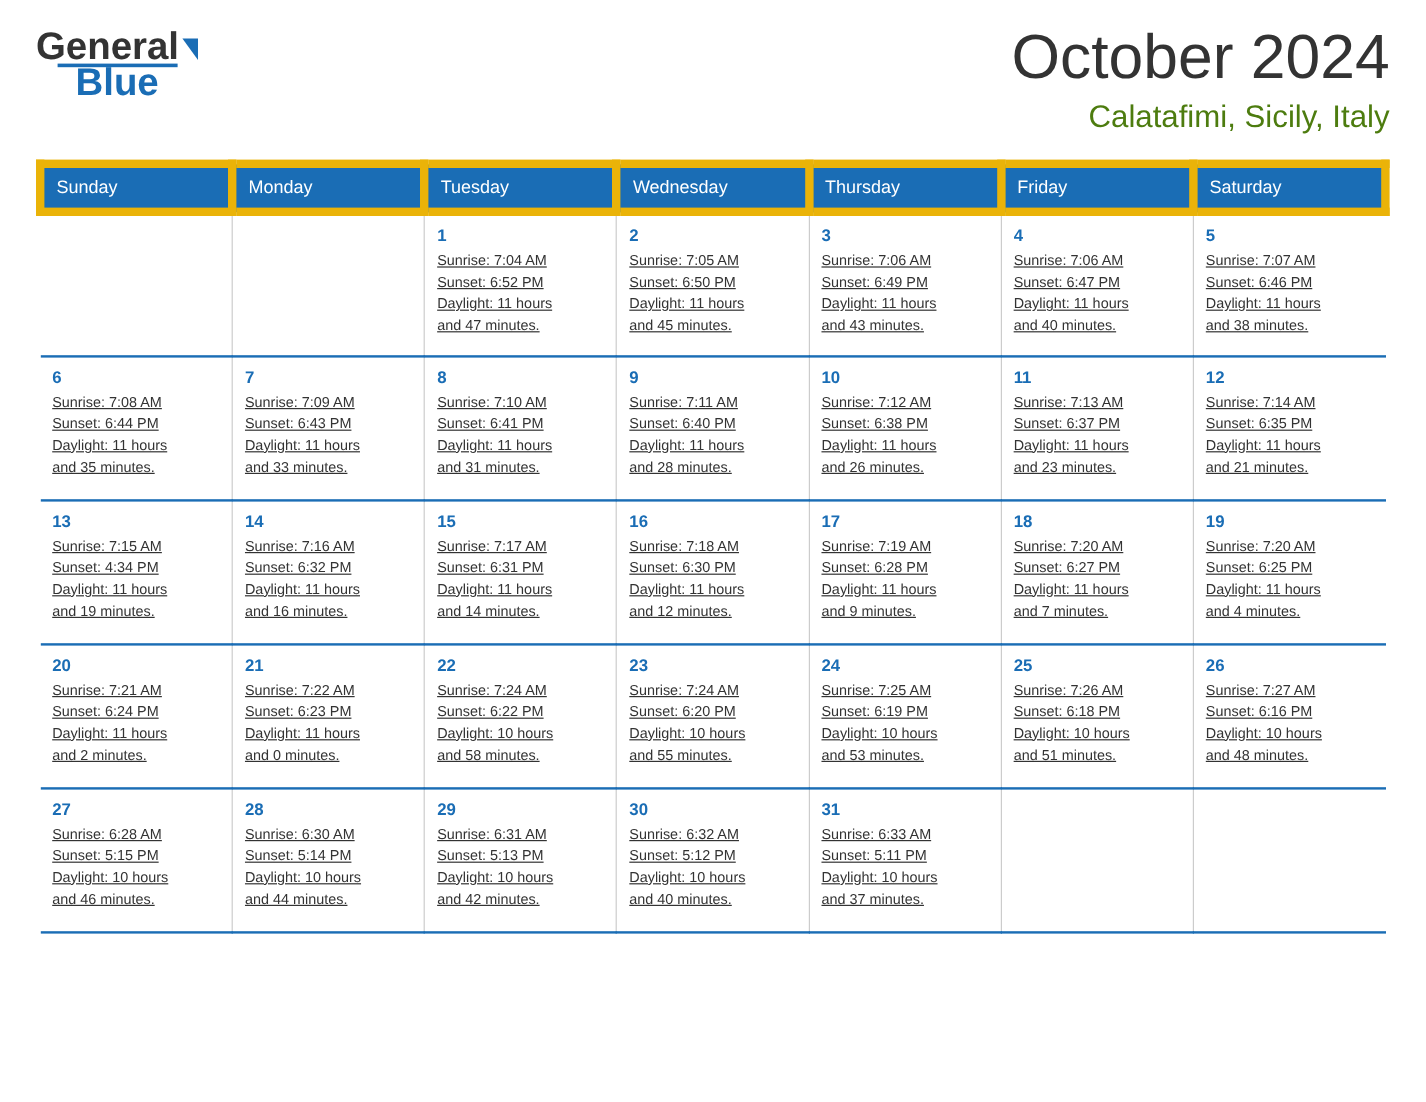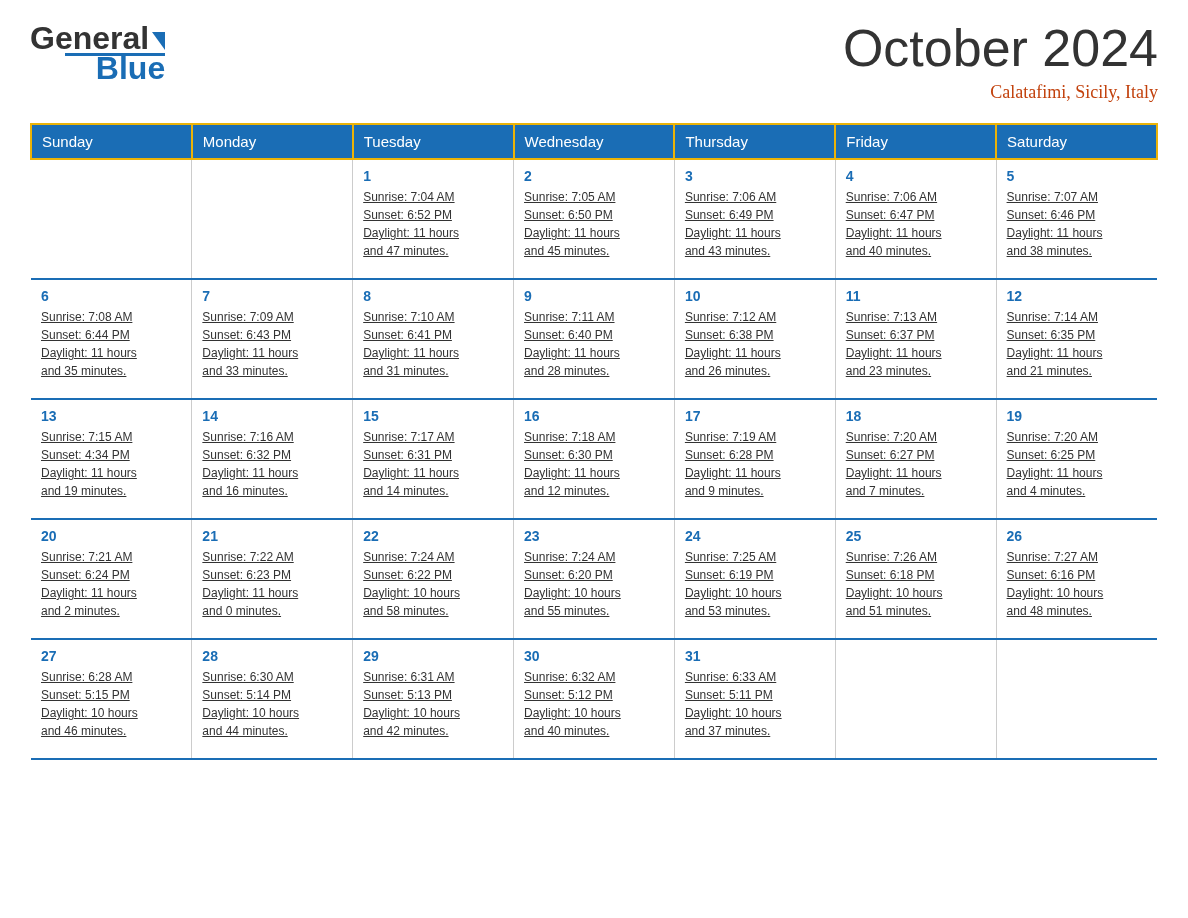--- a/index.html
+++ b/index.html
@@ -13,53 +13,52 @@
     }
     .header-area {
       display: flex;
       justify-content: space-between;
       align-items: flex-start;
       margin-bottom: 20px;
     }
     .logo-area {
       display: flex;
       flex-direction: column;
-      align-items: flex-end;
+      align-items: center;
     }
     .title-area {
       text-align: right;
       margin-left: 19px;
     }
     .month-title {
       font-size: 52px;
       font-weight: normal;
       color: #333;
       line-height: 1.1;
     }
     .location-title {
-      font-size: 18px;
-      color: #c2410c;
+      font-size: 26px;
+      color: #4d7c0f;
       margin-top: 5px;
-      font-family: Liberation Serif, serif;
     }
     .calendar-table {
       width: 100%;
       border-collapse: collapse;
       table-layout: fixed;
     }
     .calendar-table thead tr {
       background-color: #1a6db5;
     }
     .calendar-table thead th {
       color: #fff;
       font-size: 15px;
       font-weight: normal;
       padding: 8px 10px;
       text-align: left;
-      border: 2px solid #eab308;
+      border: 7px solid #eab308;
     }
     .calendar-table tbody tr {
       border-bottom: 2px solid #1a6db5;
     }
     .calendar-table tbody td {
       vertical-align: top;
       padding: 8px 10px;
       font-size: 12.5px;
       color: #333;
       border-left: 1px solid #ccc;

